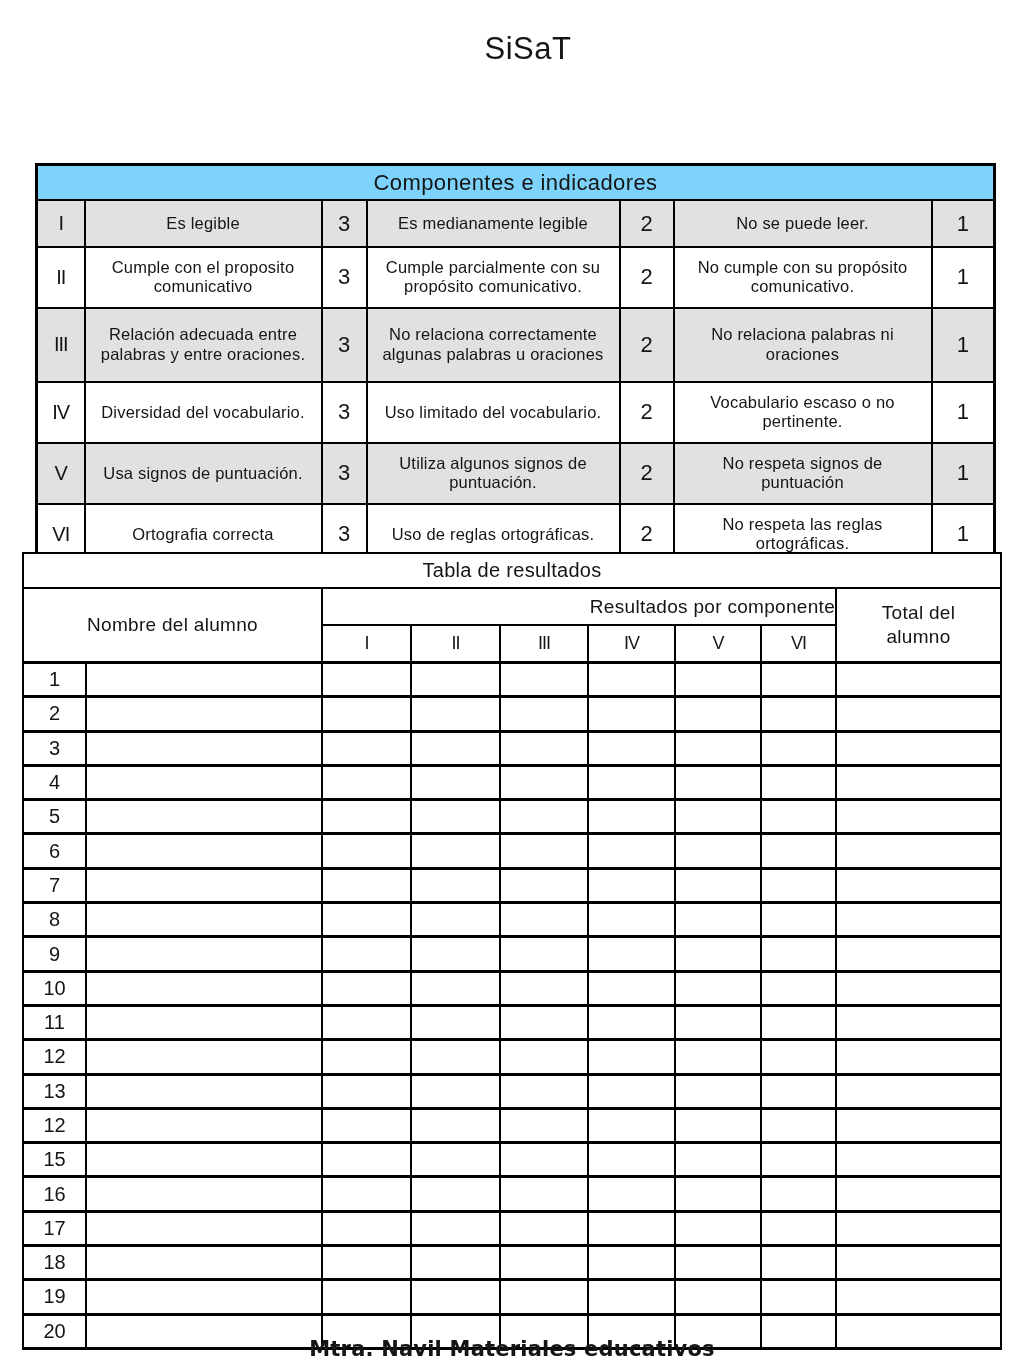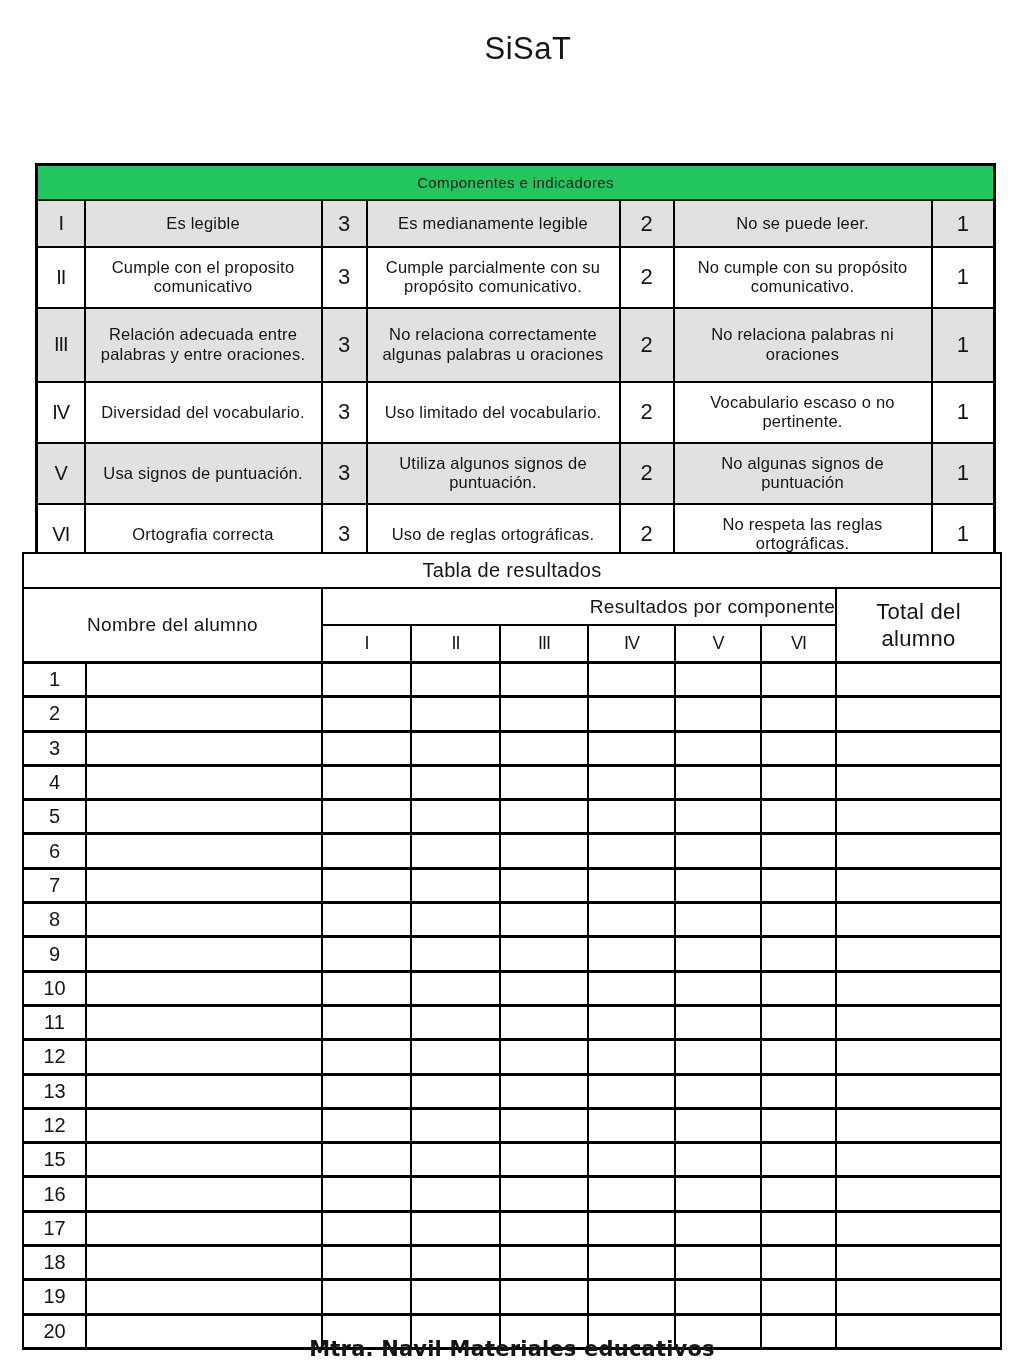--- a/index.html
+++ b/index.html
@@ -46,22 +46,22 @@
 
   
   .rubric {
     position: absolute;
     left: 35px;
     top: 163px;
     width: 958px;
     border: 3px solid #000;
   }
   .rubric .blue-header {
-    background: #22c55e;
-    font-size: 15px;
+    background: #7dd3fc;
+    font-size: 22px;
     letter-spacing: 0.4px;
     height: 33px;
     text-align: center;
   }
   .rubric tr.gray td { background: #E1E1E1; }
   .rubric td.num { font-size: 20px; letter-spacing: -1px; }
   .rubric td.score { font-size: 22px; }
   .rubric td.desc {
     font-size: 16.5px;
     line-height: 1.18;
@@ -74,21 +74,21 @@
     position: absolute;
     left: 22px;
     top: 552px;
     width: 978px;
     border: 2px solid #fca5a5;
   }
   .results thead th { letter-spacing: 0.3px; }
   .results .tbl-title { font-size: 20px; height: 33px; }
   .results .name-h { font-size: 19px; margin-top: 12px; }
   .results .comp-h { font-size: 19px; height: 35px; text-align: right; }
-  .results .total-h { font-size: 22px; line-height: 1.25; margin-left: 25px; }
+  .results .total-h { font-size: 19px; line-height: 1.25; margin-left: 25px; }
   .results .total-h span { display: inline-block; max-width: 105px; }
   .results .comp-label { font-size: 18px; letter-spacing: -1px; height: 35px; }
   .results tbody tr { height: 34.3px; }
   .results tbody td { border-width: 3px 2px; }
   .results tbody td.rownum { font-size: 20px; }
 
   
   .footer {
     position: absolute;
     top: 1337px;
@@ -161,21 +161,21 @@
         <td class="score">2</td>
         <td class="desc">Vocabulario escaso o no pertinente.</td>
         <td class="score">1</td>
       </tr>
       <tr class="gray" style="height:53px">
         <td class="num">V</td>
         <td class="desc">Usa signos de puntuación.</td>
         <td class="score">3</td>
         <td class="desc">Utiliza algunos signos de puntuación.</td>
         <td class="score">2</td>
-        <td class="desc">No algunas signos de puntuación</td>
+        <td class="desc">No respeta signos de puntuación</td>
         <td class="score">1</td>
       </tr>
       <tr style="height:54px">
         <td class="num">VI</td>
         <td class="desc">Ortografia correcta</td>
         <td class="score">3</td>
         <td class="desc">Uso de reglas ortográficas.</td>
         <td class="score">2</td>
         <td class="desc">No respeta las reglas ortográficas.</td>
         <td class="score">1</td>

